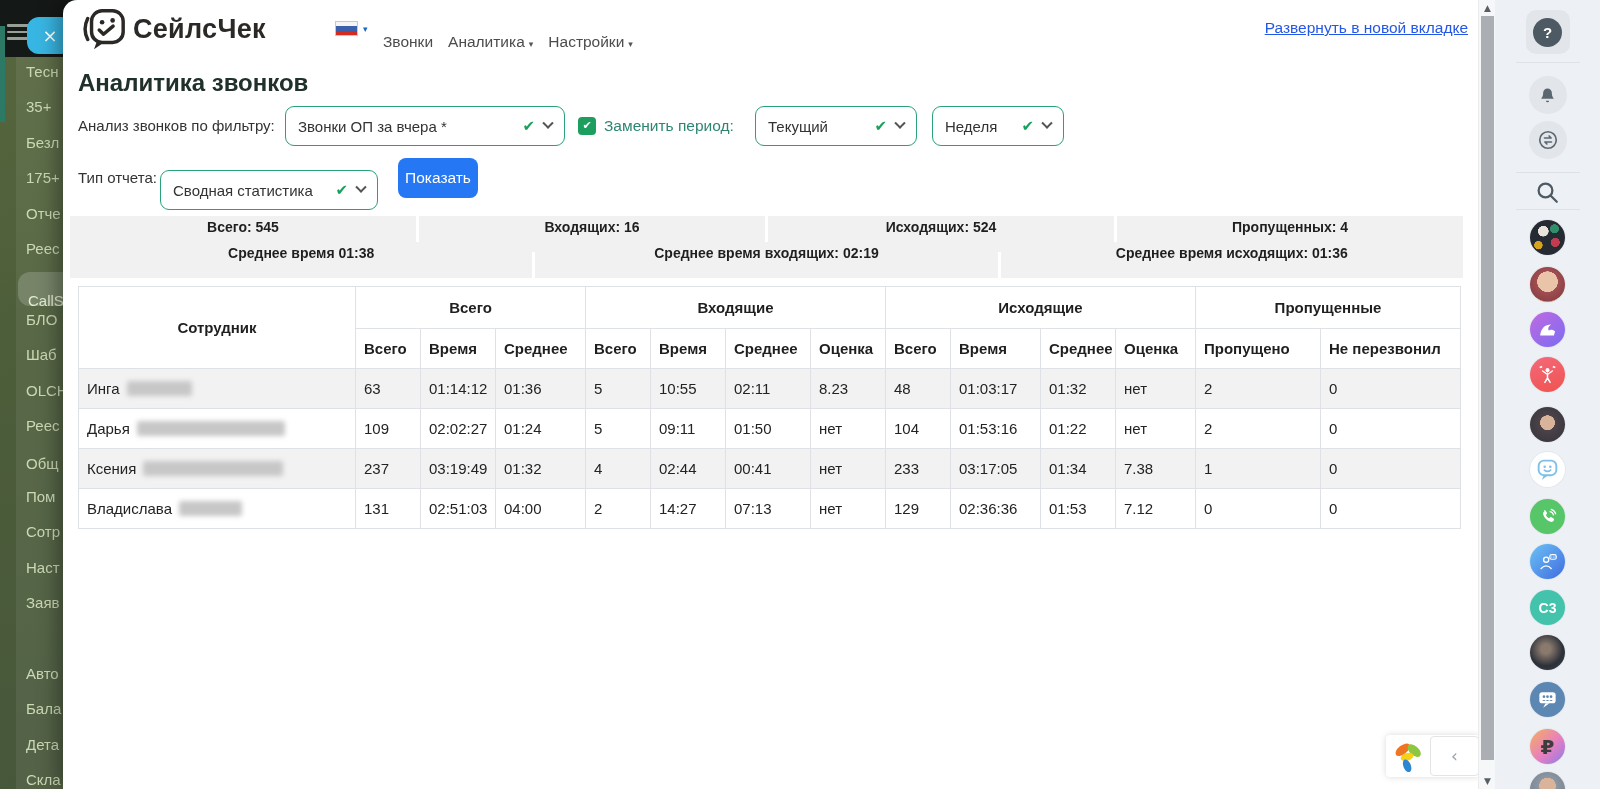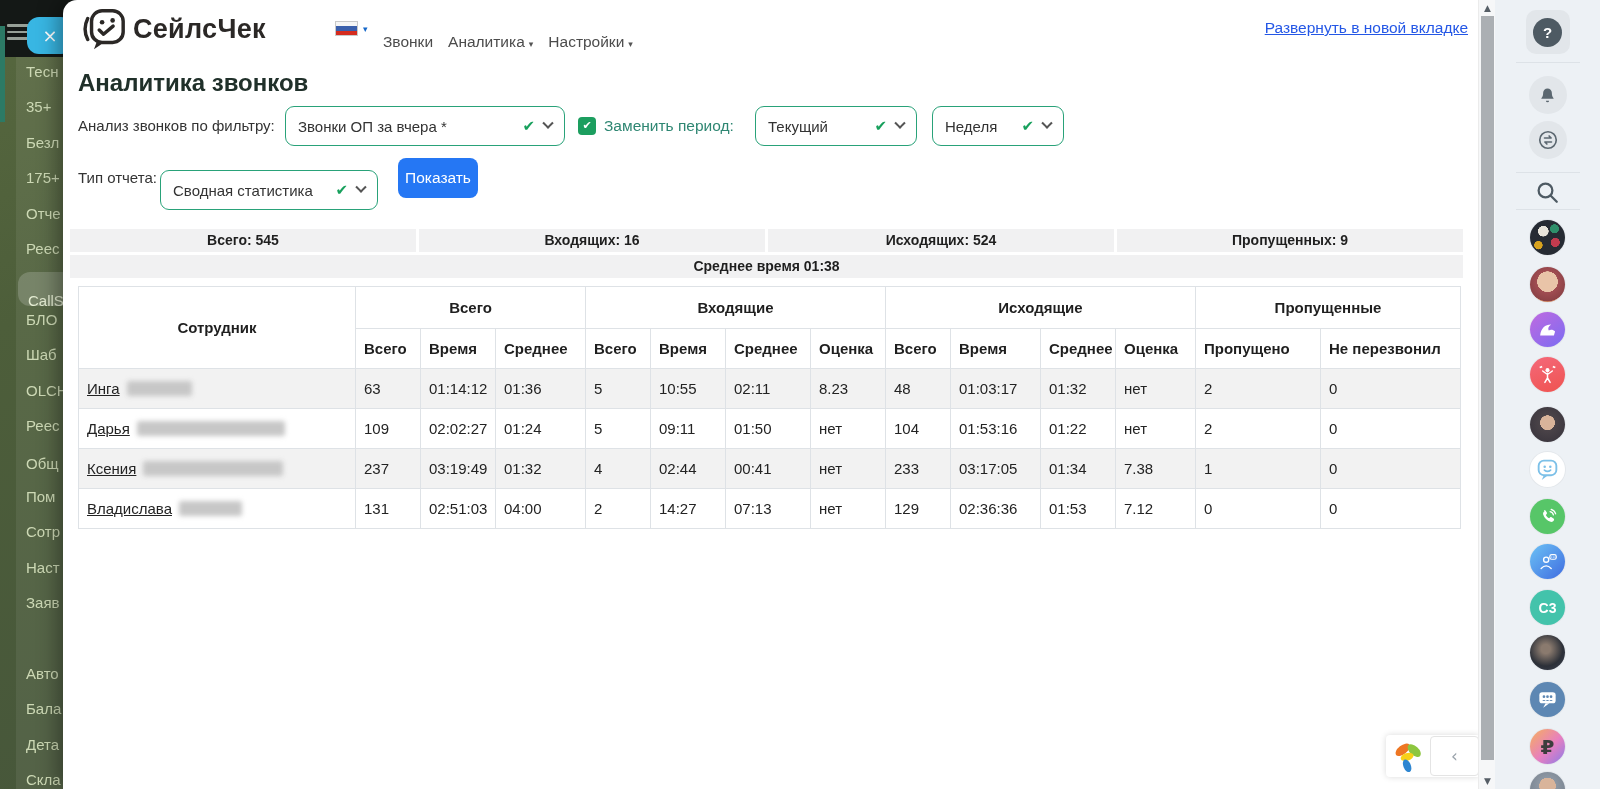--- a/index.html
+++ b/index.html
@@ -58,35 +58,35 @@
   .dd .check { color:#17a05c; font-size:15px; font-weight:bold; margin:0 9px 0 6px; }
   .chev { width:8px; height:8px; border-right:2px solid #555; border-bottom:2px solid #555;
     transform:rotate(45deg) translate(-2px,-2px); }
   .checkbox { position:absolute; left:515px; top:117px; width:18px; height:18px; background:#1c9e5f;
     border-radius:4px; color:#fff; font-size:11px; line-height:18px; text-align:center; cursor:pointer; }
   .show-btn { position:absolute; left:335px; top:158px; width:80px; height:40px; background:#2577f4;
     color:#fff; border:none; border-radius:8px; font-size:15.5px; cursor:pointer;
     font-family:"Liberation Sans",sans-serif; }
 
   
-  .sum-row { position:absolute; left:7px; width:1393px; height:36px; display:flex; gap:3px;align-items:flex-end; }
+  .sum-row { position:absolute; left:7px; width:1393px; height:36px; display:flex; gap:3px; }
   .sum-cell { flex:1; background:#f1f1f2; font-size:14px; font-weight:bold; color:#1f1f1f;
     text-align:center; line-height:23px; }
 
   
   .stats-table { position:absolute; left:15px; top:286px; border-collapse:collapse; table-layout:fixed; }
   .stats-table th, .stats-table td { border:1px solid #dee2e6; font-size:15px; color:#232323;
     overflow:hidden; white-space:nowrap; }
   .stats-table th { font-weight:bold; color:#1f1f1f; }
   .th-emp { height:82px; text-align:center; }
   .th-group { height:42px; text-align:center; }
   .th-sub { height:40px; text-align:left; padding-left:8px; }
   .stats-table td { height:40px; padding-left:8px; text-align:left; }
   .stats-table tbody tr:nth-child(odd) { background:#f2f2f2; }
-  .td-name { padding-left:10px;text-decoration:underline; }
+  .td-name { padding-left:10px; }
   .redact { display:inline-block; height:15px; background:#c7c7c7; border-radius:2px;
     filter:blur(2.5px); vertical-align:-2px; margin-left:7px; }
 
   
   .widget { position:absolute; left:1323px; top:735px; width:94px; height:42px; background:#fff;
     border-radius:4px; box-shadow:0 0 6px rgba(0,0,0,.15); display:flex; align-items:center; }
   .widget .w-logo { width:44px; height:40px; display:flex; align-items:center; justify-content:center; }
   .widget .w-toggle { flex:1; height:40px; margin:1px 1px 1px 0; border:1px solid #e4e4e4; border-radius:4px;
     background:#fff; color:#9aa3ab; font-size:17px; display:flex; align-items:center; justify-content:center; cursor:pointer; }
 
@@ -222,24 +222,26 @@
       <span class="dd-text">Сводная статистика</span>
       <span class="check glyph">✔</span>
       <span class="chev"></span>
     </div>
     <button class="show-btn">Показать</button>
 
     <div class="sum-row" style="top:216px;" id="summary-row-1">
         <div class="sum-cell">Всего: 545</div>
         <div class="sum-cell">Входящих: 16</div>
         <div class="sum-cell">Исходящих: 524</div>
-        <div class="sum-cell">Пропущенных: 9</div>
+        <div class="sum-cell">Пропущенных: 4</div>
       </div>
     <div class="sum-row" style="top:242px;" id="summary-row-2">
         <div class="sum-cell">Среднее время 01:38</div>
+        <div class="sum-cell">Среднее время входящих: 02:19</div>
+        <div class="sum-cell">Среднее время исходящих: 01:36</div>
       </div>
 
     <table class="stats-table" id="stats-table">
         <colgroup>
           <col style="width: 277px;">
           <col style="width: 65px;">
           <col style="width: 75px;">
           <col style="width: 90px;">
           <col style="width: 65px;">
           <col style="width: 75px;">

